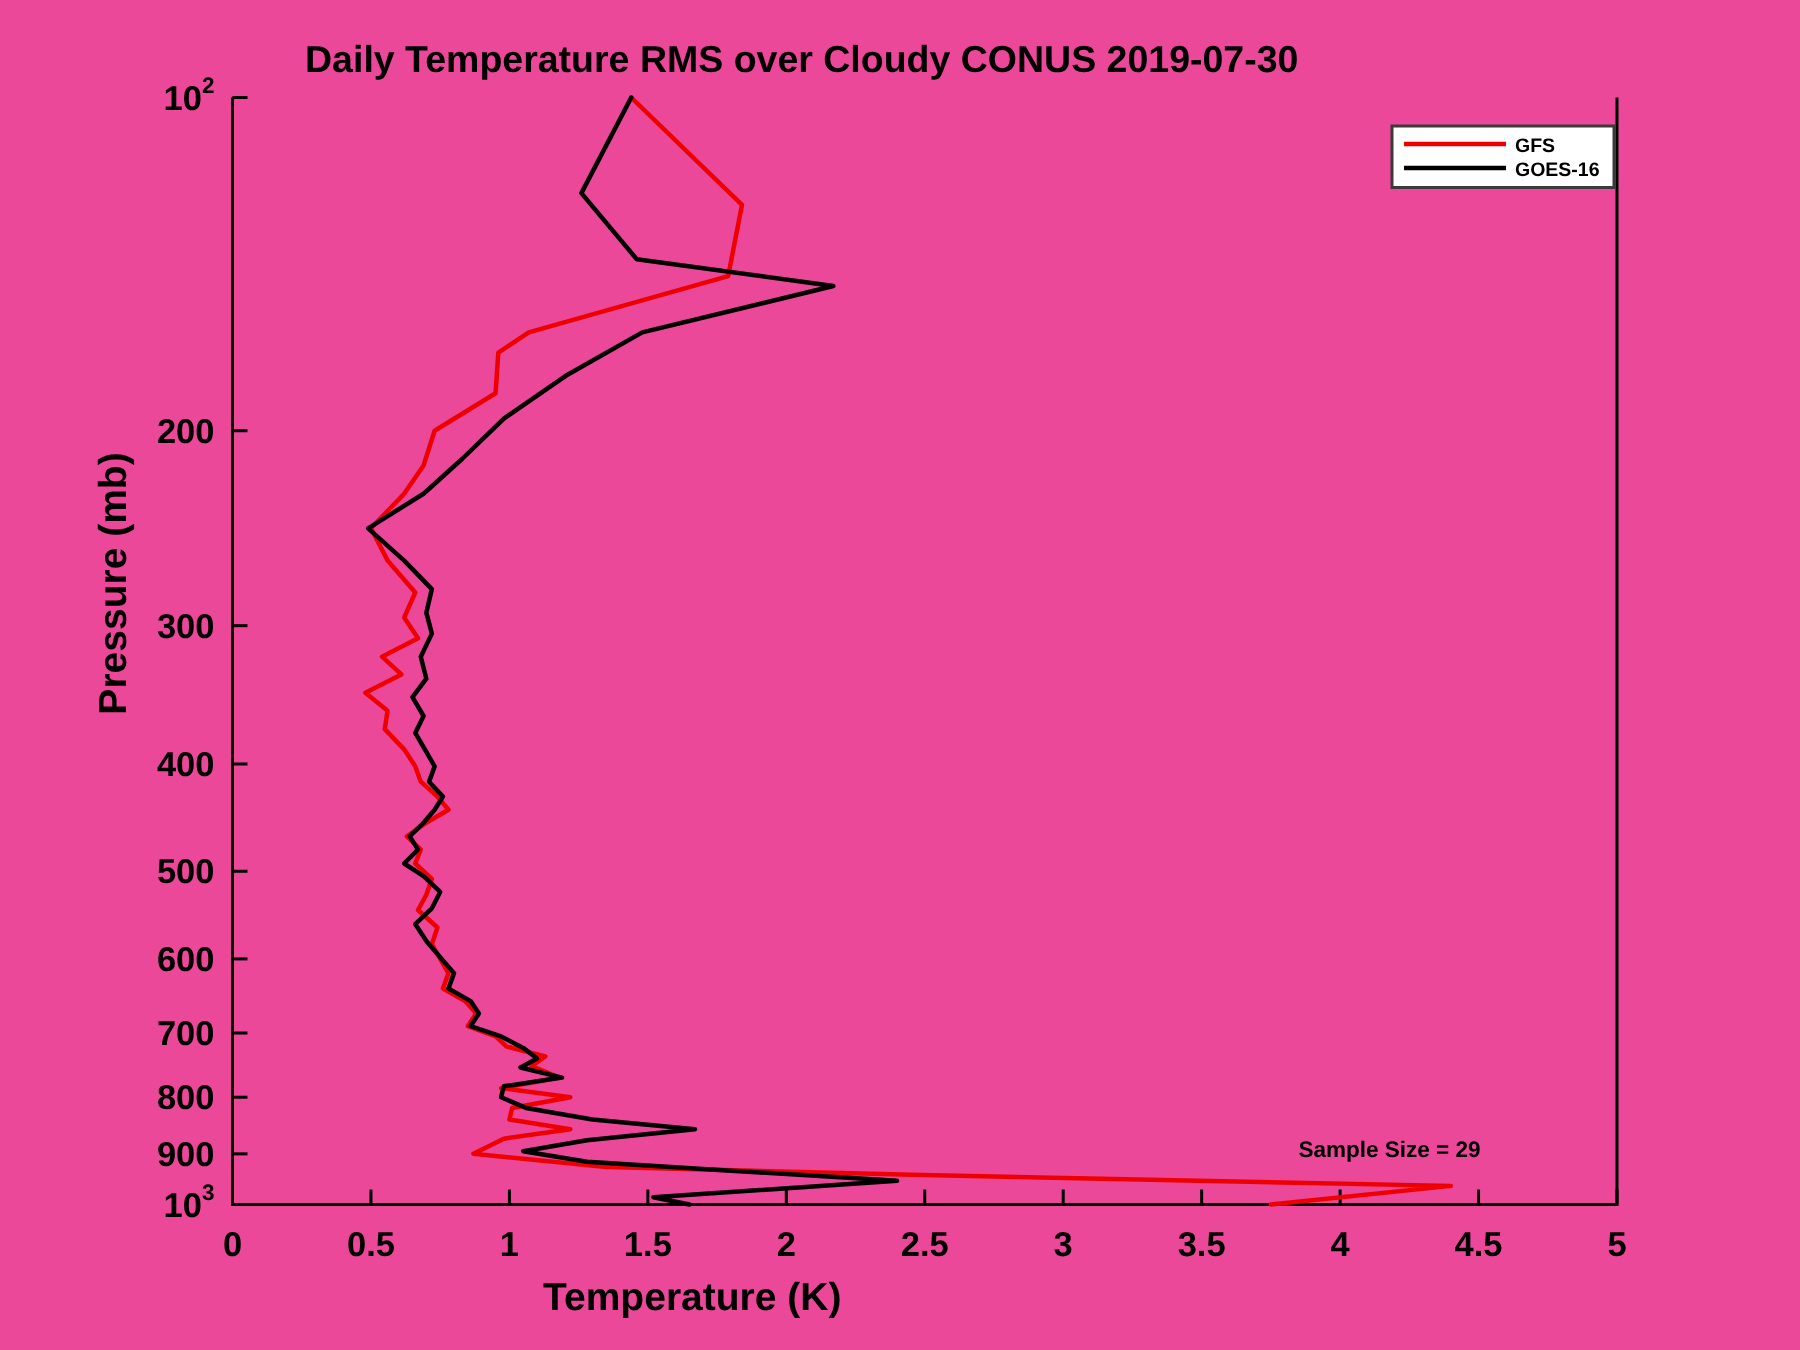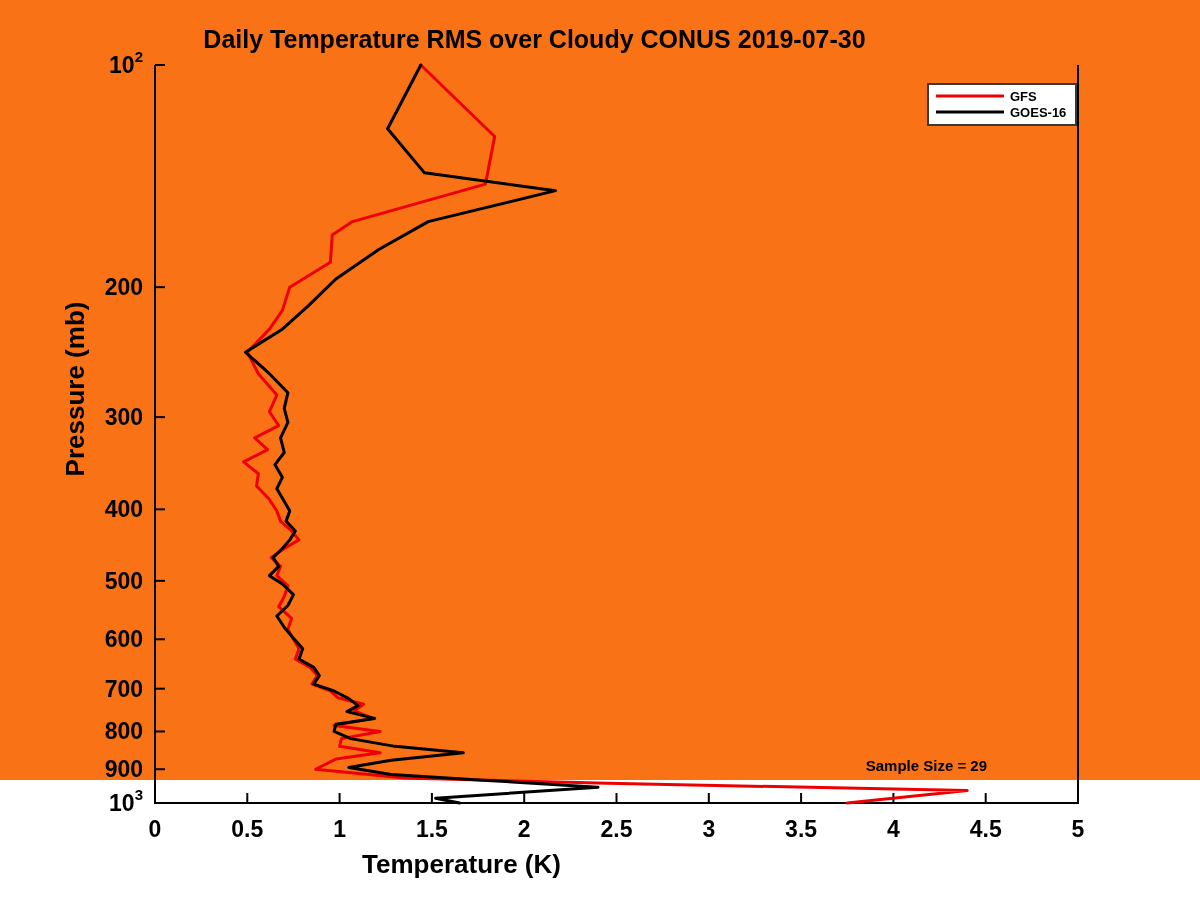--- a/index.html
+++ b/index.html
@@ -1,18 +1,18 @@
 <!DOCTYPE html>
 <html><head>
 <meta charset="utf-8">
 <style>
   html,body{margin:0;padding:0;background:#ffffff;}
   body{width:1200px;height:900px;overflow:hidden;
        font-family:"Liberation Sans","DejaVu Sans",sans-serif;}
-  #figure{position:relative;width:1200px;height:780px;background:#f97316;}
+  #figure{position:relative;width:1200px;height:900px;background:#ec4899;}
   #plot-svg{position:absolute;left:0;top:0;width:1200px;height:900px;}
   .axis-line{stroke:#000;stroke-width:2;fill:none;}
   .tick{stroke:#000;stroke-width:2;}
   .ticklabel{font-family:"Liberation Sans","DejaVu Sans",sans-serif;
              font-weight:bold;font-size:23px;fill:#000;}
   .axis-title{font-family:"Liberation Sans","DejaVu Sans",sans-serif;
               font-weight:bold;font-size:26px;fill:#000;}
   .chart-title{font-family:"Liberation Sans","DejaVu Sans",sans-serif;
                font-weight:bold;font-size:25px;fill:#000;}
   .annot{font-family:"Liberation Sans","DejaVu Sans",sans-serif;

